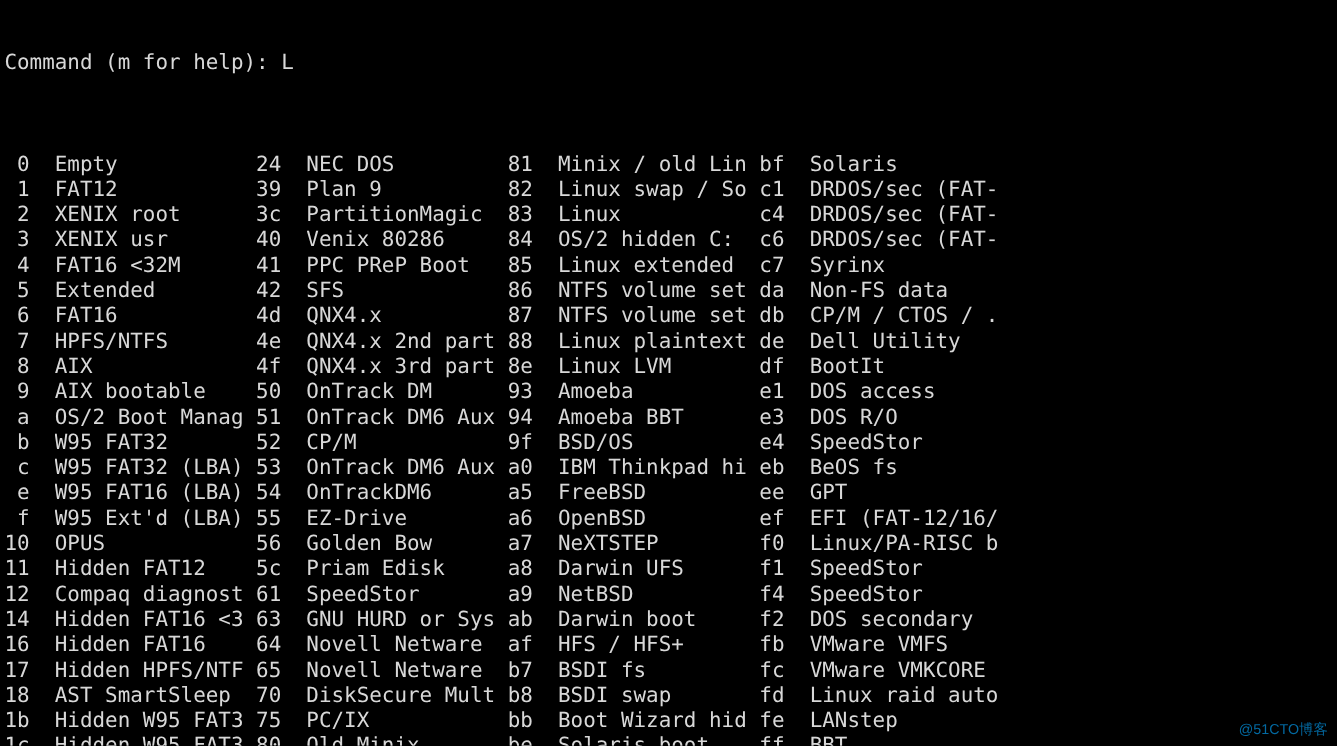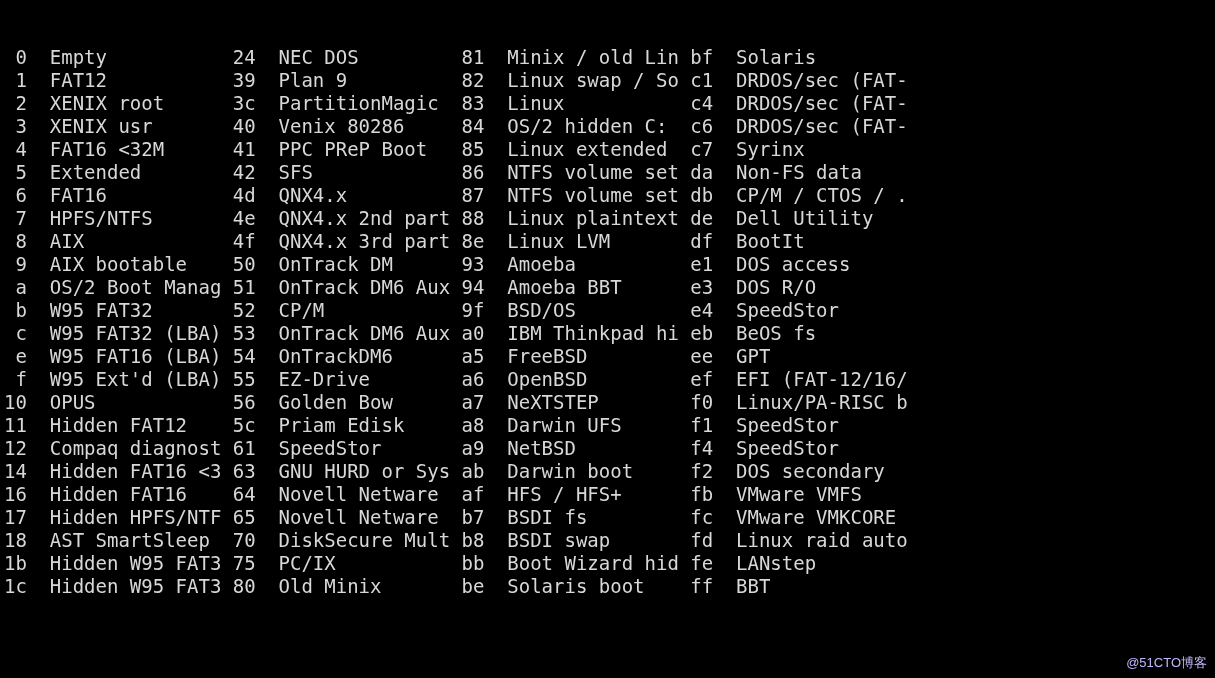--- a/index.html
+++ b/index.html
@@ -31,24 +31,25 @@
   }
   .name {
     width: 16ch;
     overflow: hidden;
   }
   .watermark {
     position: absolute;
     right: 8px;
     bottom: 4px;
     font-size: 13px;
-    color: #c4b5fd;
+    color: #0369a1;
     font-family: sans-serif;
   }
 </style>
 </head>
 <body>
 
 <div class="terminal">
+  <div class="prompt-line">Command (m for help): L</div>
   <div id="table"><div class="row"><span class="code">0</span><span class="name">Empty</span><span class="code">24</span><span class="name">NEC DOS</span><span class="code">81</span><span class="name">Minix / old Lin</span><span class="code">bf</span><span class="name">Solaris</span></div><div class="row"><span class="code">1</span><span class="name">FAT12</span><span class="code">39</span><span class="name">Plan 9</span><span class="code">82</span><span class="name">Linux swap / So</span><span class="code">c1</span><span class="name">DRDOS/sec (FAT-</span></div><div class="row"><span class="code">2</span><span class="name">XENIX root</span><span class="code">3c</span><span class="name">PartitionMagic</span><span class="code">83</span><span class="name">Linux</span><span class="code">c4</span><span class="name">DRDOS/sec (FAT-</span></div><div class="row"><span class="code">3</span><span class="name">XENIX usr</span><span class="code">40</span><span class="name">Venix 80286</span><span class="code">84</span><span class="name">OS/2 hidden C:</span><span class="code">c6</span><span class="name">DRDOS/sec (FAT-</span></div><div class="row"><span class="code">4</span><span class="name">FAT16 &lt;32M</span><span class="code">41</span><span class="name">PPC PReP Boot</span><span class="code">85</span><span class="name">Linux extended</span><span class="code">c7</span><span class="name">Syrinx</span></div><div class="row"><span class="code">5</span><span class="name">Extended</span><span class="code">42</span><span class="name">SFS</span><span class="code">86</span><span class="name">NTFS volume set</span><span class="code">da</span><span class="name">Non-FS data</span></div><div class="row"><span class="code">6</span><span class="name">FAT16</span><span class="code">4d</span><span class="name">QNX4.x</span><span class="code">87</span><span class="name">NTFS volume set</span><span class="code">db</span><span class="name">CP/M / CTOS / .</span></div><div class="row"><span class="code">7</span><span class="name">HPFS/NTFS</span><span class="code">4e</span><span class="name">QNX4.x 2nd part</span><span class="code">88</span><span class="name">Linux plaintext</span><span class="code">de</span><span class="name">Dell Utility</span></div><div class="row"><span class="code">8</span><span class="name">AIX</span><span class="code">4f</span><span class="name">QNX4.x 3rd part</span><span class="code">8e</span><span class="name">Linux LVM</span><span class="code">df</span><span class="name">BootIt</span></div><div class="row"><span class="code">9</span><span class="name">AIX bootable</span><span class="code">50</span><span class="name">OnTrack DM</span><span class="code">93</span><span class="name">Amoeba</span><span class="code">e1</span><span class="name">DOS access</span></div><div class="row"><span class="code">a</span><span class="name">OS/2 Boot Manag</span><span class="code">51</span><span class="name">OnTrack DM6 Aux</span><span class="code">94</span><span class="name">Amoeba BBT</span><span class="code">e3</span><span class="name">DOS R/O</span></div><div class="row"><span class="code">b</span><span class="name">W95 FAT32</span><span class="code">52</span><span class="name">CP/M</span><span class="code">9f</span><span class="name">BSD/OS</span><span class="code">e4</span><span class="name">SpeedStor</span></div><div class="row"><span class="code">c</span><span class="name">W95 FAT32 (LBA)</span><span class="code">53</span><span class="name">OnTrack DM6 Aux</span><span class="code">a0</span><span class="name">IBM Thinkpad hi</span><span class="code">eb</span><span class="name">BeOS fs</span></div><div class="row"><span class="code">e</span><span class="name">W95 FAT16 (LBA)</span><span class="code">54</span><span class="name">OnTrackDM6</span><span class="code">a5</span><span class="name">FreeBSD</span><span class="code">ee</span><span class="name">GPT</span></div><div class="row"><span class="code">f</span><span class="name">W95 Ext'd (LBA)</span><span class="code">55</span><span class="name">EZ-Drive</span><span class="code">a6</span><span class="name">OpenBSD</span><span class="code">ef</span><span class="name">EFI (FAT-12/16/</span></div><div class="row"><span class="code">10</span><span class="name">OPUS</span><span class="code">56</span><span class="name">Golden Bow</span><span class="code">a7</span><span class="name">NeXTSTEP</span><span class="code">f0</span><span class="name">Linux/PA-RISC b</span></div><div class="row"><span class="code">11</span><span class="name">Hidden FAT12</span><span class="code">5c</span><span class="name">Priam Edisk</span><span class="code">a8</span><span class="name">Darwin UFS</span><span class="code">f1</span><span class="name">SpeedStor</span></div><div class="row"><span class="code">12</span><span class="name">Compaq diagnost</span><span class="code">61</span><span class="name">SpeedStor</span><span class="code">a9</span><span class="name">NetBSD</span><span class="code">f4</span><span class="name">SpeedStor</span></div><div class="row"><span class="code">14</span><span class="name">Hidden FAT16 &lt;3</span><span class="code">63</span><span class="name">GNU HURD or Sys</span><span class="code">ab</span><span class="name">Darwin boot</span><span class="code">f2</span><span class="name">DOS secondary</span></div><div class="row"><span class="code">16</span><span class="name">Hidden FAT16</span><span class="code">64</span><span class="name">Novell Netware</span><span class="code">af</span><span class="name">HFS / HFS+</span><span class="code">fb</span><span class="name">VMware VMFS</span></div><div class="row"><span class="code">17</span><span class="name">Hidden HPFS/NTF</span><span class="code">65</span><span class="name">Novell Netware</span><span class="code">b7</span><span class="name">BSDI fs</span><span class="code">fc</span><span class="name">VMware VMKCORE</span></div><div class="row"><span class="code">18</span><span class="name">AST SmartSleep</span><span class="code">70</span><span class="name">DiskSecure Mult</span><span class="code">b8</span><span class="name">BSDI swap</span><span class="code">fd</span><span class="name">Linux raid auto</span></div><div class="row"><span class="code">1b</span><span class="name">Hidden W95 FAT3</span><span class="code">75</span><span class="name">PC/IX</span><span class="code">bb</span><span class="name">Boot Wizard hid</span><span class="code">fe</span><span class="name">LANstep</span></div><div class="row"><span class="code">1c</span><span class="name">Hidden W95 FAT3</span><span class="code">80</span><span class="name">Old Minix</span><span class="code">be</span><span class="name">Solaris boot</span><span class="code">ff</span><span class="name">BBT</span></div></div>
 </div>
 
 <div class="watermark">@51CTO博客</div>
 
 </body></html>

